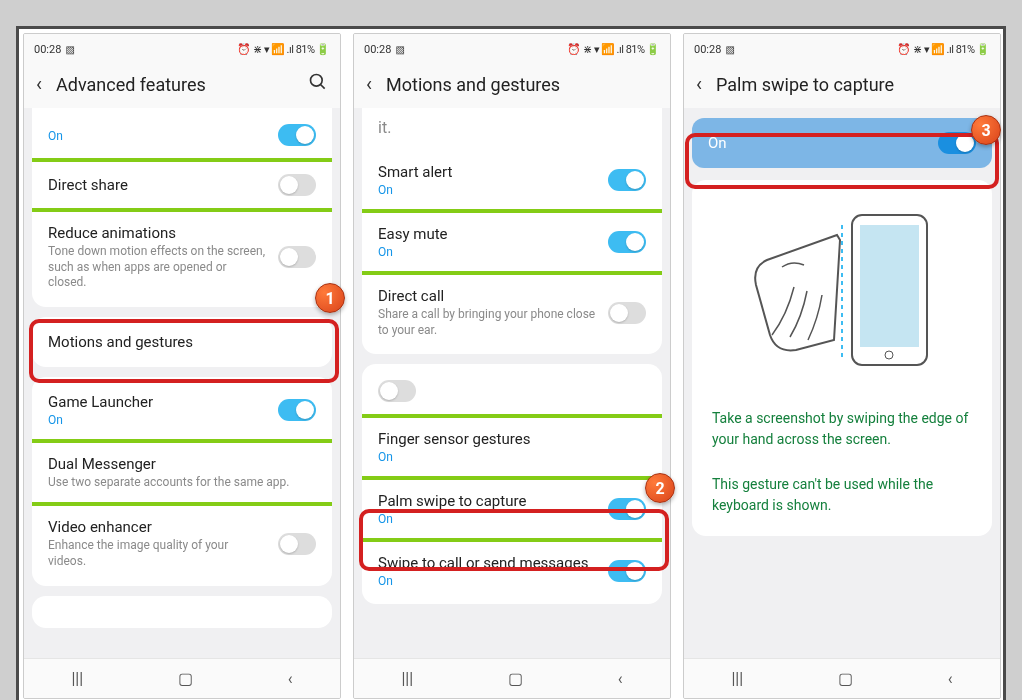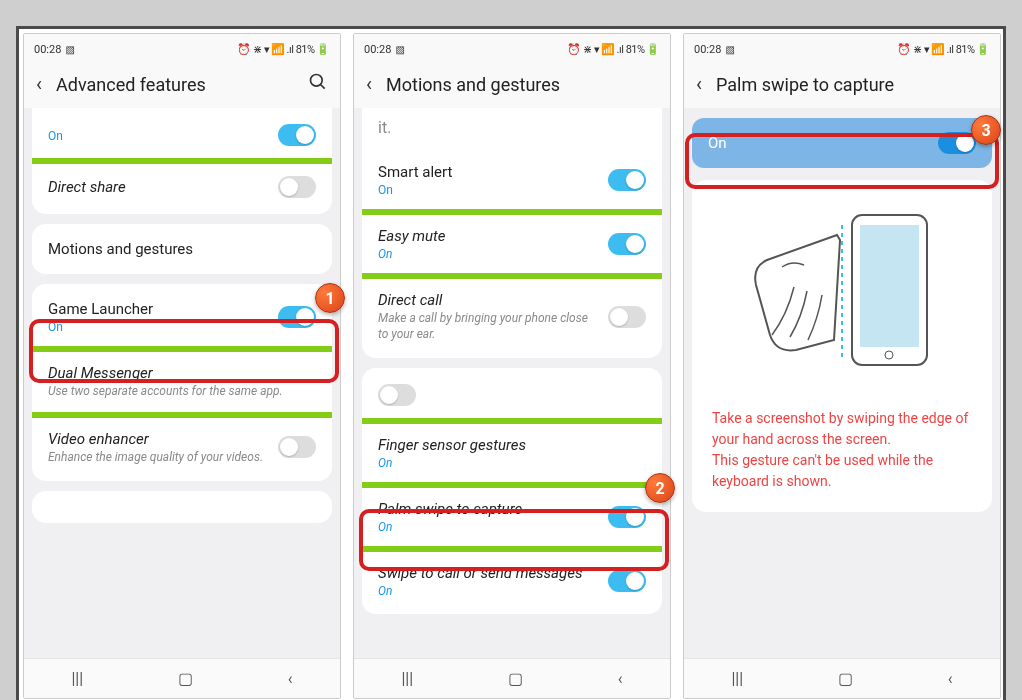--- a/index.html
+++ b/index.html
@@ -13,21 +13,21 @@
 .status-left { display: flex; gap: 4px; align-items: center; }
 .status-right { display: flex; gap: 2px; align-items: center; letter-spacing: -0.5px; margin-left: 43px; }
 .header { height: 48px; display: flex; align-items: center; padding: 0 12px; background: #f9f9f9; }
 .back-ch { font-size: 20px; color: #333; margin-right: 14px; cursor: pointer; }
 .header-title { font-size: 18px; color: #222; flex: 1; }
 .search-ic { font-size: 18px; color: #333; cursor: pointer; }
 .content { flex: 1; background: #f0f0f2; overflow: hidden; }
 .card { background: #fff; margin: 0 8px 10px; border-radius: 14px; padding: 4px 0; }
 .card.first { margin-top: 0; border-top-left-radius: 0; border-top-right-radius: 0; }
 .item { padding: 12px 16px; display: flex; align-items: center; gap: 12px; }
-.item + .item { border-top: 6px solid #84cc16; font-style: italic; }
+.item + .item { border-top: 4px solid #84cc16; }
 .item-body { flex: 1; min-width: 0; }
 .item-title { font-size: 15px; color: #222; }
 .item-sub { font-size: 12px; color: #8a8a8a; line-height: 1.3; margin-top: 2px; }
 .item-on { font-size: 12px; color: #1595e8; margin-top: 2px; }
 .toggle { position: relative; width: 38px; height: 22px; border-radius: 11px; flex-shrink: 0; }
 .toggle.on { background: #3dbcf2; }
 .toggle.off { background: #ddd; }
 .toggle .knob { position: absolute; width: 18px; height: 18px; border-radius: 50%; background: #fff; top: 2px; box-shadow: 0 1px 2px rgba(0,0,0,0.2); }
 .toggle.on .knob { right: 2px; }
 .toggle.off .knob { left: 2px; }
@@ -35,22 +35,22 @@
 .navbar { height: 40px; background: #fafafa; border-top: 1px solid #e5e5e5; display: flex; justify-content: space-around; align-items: center; font-size: 16px; color: #555; }
 .nav-btn { cursor: pointer; padding: 6px 20px; }
 .highlight { position: absolute; border: 4px solid #d42020; border-radius: 10px; pointer-events: none; z-index: 10; }
 .badge { position: absolute; width: 30px; height: 30px; border-radius: 50%; background: radial-gradient(circle at 30% 30%, #ff7a3a, #d9431a); color: #fff; font-weight: bold; display: flex; align-items: center; justify-content: center; font-size: 16px; box-shadow: 0 2px 4px rgba(0,0,0,0.3); z-index: 11; border: 1px solid #a83010; }
 .bigtoggle-row { margin: 0 8px; padding: 14px 16px; background: #7db6e6; border-radius: 12px; color: #fff; display: flex; align-items: center; justify-content: space-between; }
 .bigtoggle-row .toggle { background: #fff; }
 .bigtoggle-row .toggle .knob { background: #d8e8f5; right: 2px; }
 .illus-card { background: #fff; margin: 12px 8px 10px; border-radius: 14px; padding: 20px; }
 .illus { width: 100%; height: 190px; display: flex; justify-content: center; align-items: center; }
 .illus svg { width: 200px; height: 180px; }
-.desc { font-size: 14px; color: #ef4444; line-height: 1.5; margin-top: 18px; }
-.desc p + p { margin-top: 0; }
+.desc { font-size: 14px; color: #15803d; line-height: 1.5; margin-top: 18px; }
+.desc p + p { margin-top: 24px; }
 .status-icon { font-size: 10px; }
 </style>
 </head>
 <body>
 
 <div class="outer">
 
   <div class="phone p1">
     <div class="status">
       <div class="status-left">
@@ -80,20 +80,29 @@
             </div>
         </div>
         <div class="item">
           <div class="item-body">
             <div class="item-title">Direct share</div>
           </div>
           <div class="toggle off">
               <div class="knob"></div>
             </div>
         </div>
+        <div class="item">
+          <div class="item-body">
+            <div class="item-title">Reduce animations</div>
+            <div class="item-sub">Tone down motion effects on the screen, such as when apps are opened or closed.</div>
+          </div>
+          <div class="toggle off">
+              <div class="knob"></div>
+            </div>
+        </div>
       </div>
       <div class="card">
         <div class="item">
           <div class="item-body">
             <div class="item-title">Motions and gestures</div>
           </div>
         </div>
       </div>
       <div class="card">
         <div class="item">
@@ -163,21 +172,21 @@
               <div class="item-title">Easy mute</div>
               <div class="item-on">On</div>
             </div>
           <div class="toggle on">
               <div class="knob"></div>
             </div>
         </div>
         <div class="item">
           <div class="item-body">
               <div class="item-title">Direct call</div>
-              <div class="item-sub">Make a call by bringing your phone close to your ear.</div>
+              <div class="item-sub">Share a call by bringing your phone close to your ear.</div>
             </div>
           <div class="toggle off">
               <div class="knob"></div>
             </div>
         </div>
       </div>
       <div class="card">
         <div class="item">
           <div class="toggle off">
               <div class="knob"></div>

